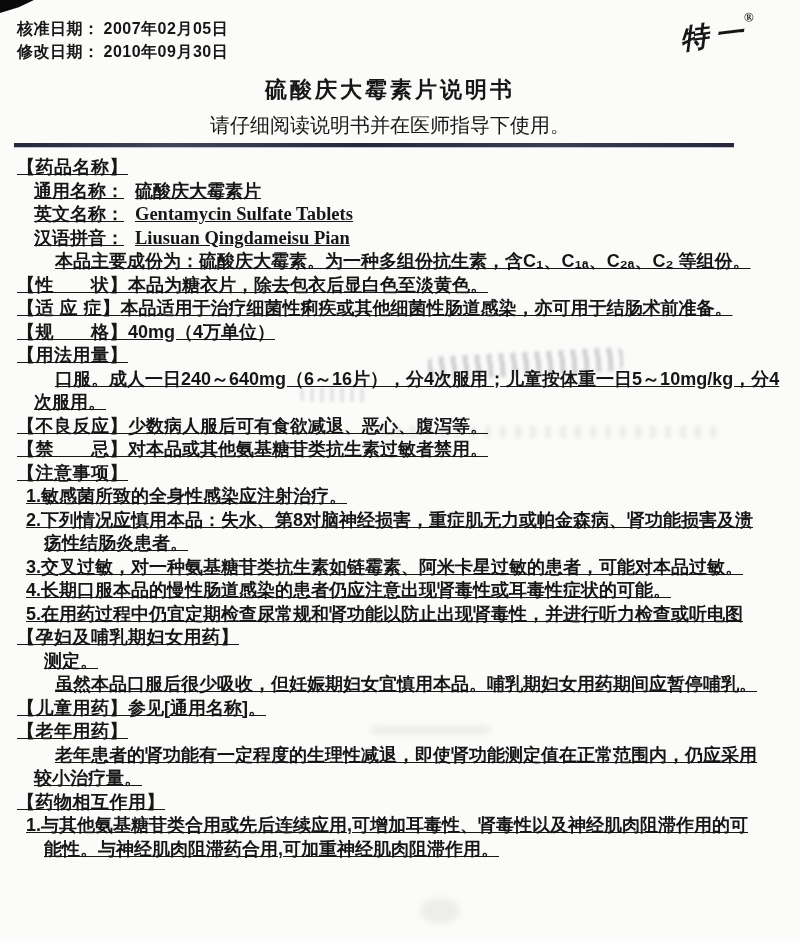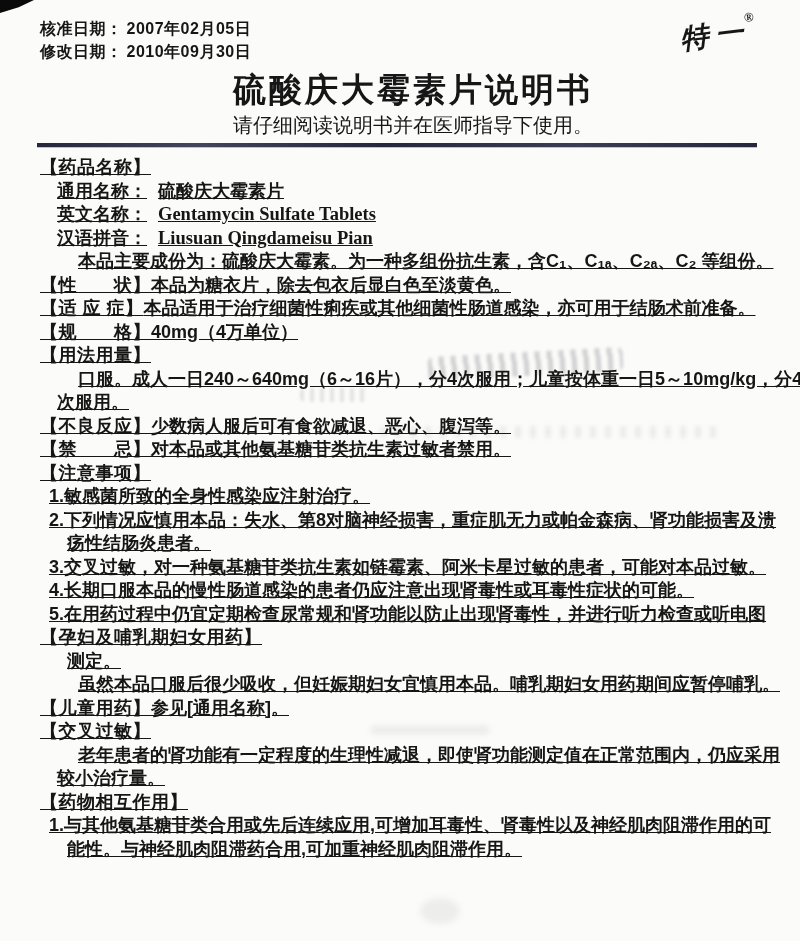--- a/index.html
+++ b/index.html
@@ -4,34 +4,34 @@
 <style>
   html,body{margin:0;padding:0;background:#e8e8e8;}
   .page{
     position:relative;
     width:800px;height:941px;
     background:#fbfbf9;
     overflow:hidden;
     color:#161616;
     font-family:"Liberation Sans","DejaVu Sans",sans-serif;
   }
-  .content{position:absolute;left:40px;top:17px;width:746px;}
+  .content{position:absolute;left:17px;top:17px;width:746px;}
   
   .dates{font-size:16px;font-weight:700;line-height:23px;letter-spacing:.5px;}
   .dates .lbl{margin-right:4px;}
   .logo{
     position:absolute;right:40px;top:16px;
     font-family:"Liberation Serif","DejaVu Serif",serif;
     font-style:italic;font-weight:700;font-size:28px;
     letter-spacing:7px;transform:rotate(-7deg);
     white-space:nowrap;
   }
   .logo sup{font-size:13px;font-style:normal;letter-spacing:0;position:relative;top:-9px;left:-4px;}
   .title{
-    text-align:center;font-size:33px;font-weight:700;
+    text-align:center;font-size:22px;font-weight:700;
     letter-spacing:3px;line-height:36px;margin-top:9px;
   }
   .subtitle{text-align:center;font-size:20px;font-weight:400;line-height:21px;margin-top:7px;}
   .rule{
     height:4px;margin-top:7px;margin-left:-3px;width:720px;
     background:linear-gradient(90deg,#26263c,#44445c 22%,#26263c 48%,#3c3c54 75%,#26263c);
     box-shadow:0 1px 0 rgba(90,90,120,.35);
   }
   
   .bodytext{margin-top:9px;font-size:18px;font-weight:600;line-height:23.5px;text-decoration:underline;}
@@ -149,21 +149,21 @@
       <div class="line li">5.在用药过程中仍宜定期检查尿常规和肾功能以防止出现肾毒性，并进行听力检查或听电图</div>
       <div class="line h">【孕妇及哺乳期妇女用药】</div>
 
       <div class="line licont">测定。</div>
       <div class="line ind2">虽然本品口服后很少吸收，但妊娠期妇女宜慎用本品。哺乳期妇女用药期间应暂停哺乳。</div>
 
       <div class="line">
         <span class="h">【儿童用药】</span><span>参见[通用名称]。</span>
       </div>
 
-      <div class="line h">【交叉过敏】</div>
+      <div class="line h">【老年用药】</div>
       <div class="line ind2">老年患者的肾功能有一定程度的生理性减退，即使肾功能测定值在正常范围内，仍应采用</div>
       <div class="line ind1">较小治疗量。</div>
 
       <div class="line h">【药物相互作用】</div>
       <div class="line li">1.与其他氨基糖苷类合用或先后连续应用,可增加耳毒性、肾毒性以及神经肌肉阻滞作用的可</div>
       <div class="line licont">能性。与神经肌肉阻滞药合用,可加重神经肌肉阻滞作用。</div>
 
     </div>
   </div>
 </div>

